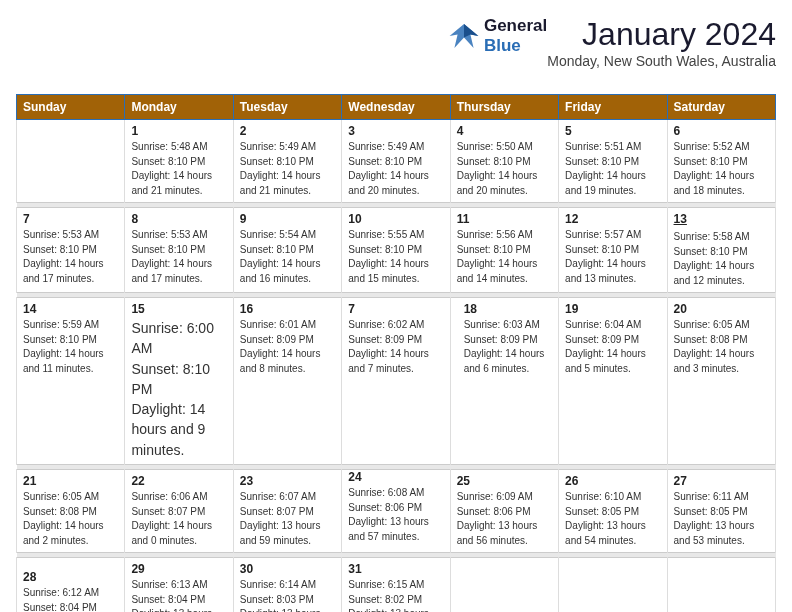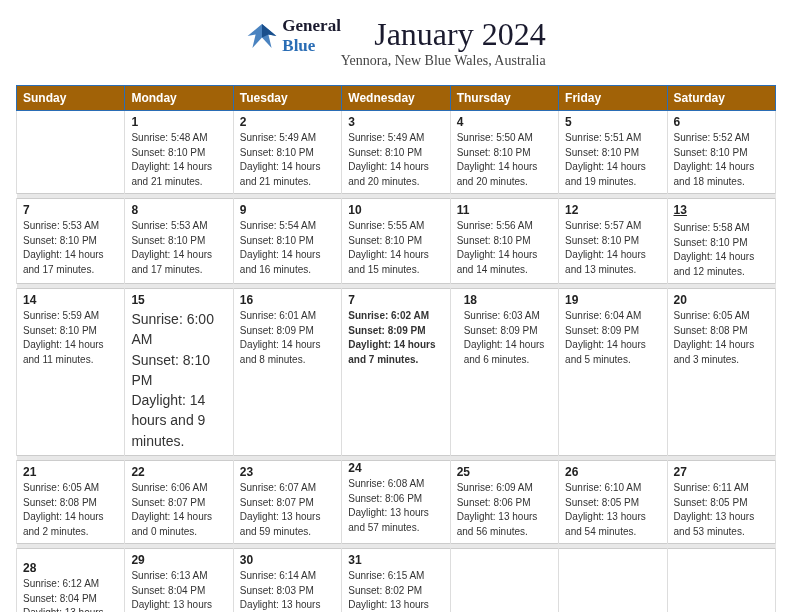--- a/index.html
+++ b/index.html
@@ -5,24 +5,23 @@
     * { box-sizing: border-box; margin: 0; padding: 0; }
     body {
       font-family: Arial, sans-serif;
       background: #fff;
       width: 792px;
       min-height: 612px;
       padding: 16px;
     }
     .header {
       display: flex;
-      justify-content: center;
+      justify-content: flex-end;
       align-items: flex-start;
-      margin-bottom: 16px;
-      font-family: Liberation Serif, serif;
+      margin-bottom: 25px;
     }
     .logo {
       display: flex;
       align-items: center;
       gap: 4px;
     }
     .logo-bird {
       width: 32px;
       height: 32px;
     }
@@ -73,21 +72,21 @@
       <polygon points="20,5 38,20 28,18 32,35 20,22 8,35 12,18 2,20" fill="#2a6db5" opacity="0.85"></polygon>
       <polygon points="20,5 38,20 28,18 20,22" fill="#1a4f8c"></polygon>
     </svg>
     <div>
       <div style="font-size:17px;font-weight:bold;color:#1a1a2e;">General</div>
       <div style="font-size:17px;font-weight:bold;color:#2a6db5;">Blue</div>
     </div>
   </div>
   <div class="title-block">
     <div class="month-title">January 2024</div>
-    <div class="location">Yennora, New Blue Wales, Australia</div>
+    <div class="location">Monday, New South Wales, Australia</div>
   </div>
 </div>
 
 <table>
   <thead>
     <tr id="thead-row">
         <th>Sunday</th>
         <th>Monday</th>
         <th>Tuesday</th>
         <th>Wednesday</th>
@@ -168,21 +167,21 @@
         <td style="vertical-align: top; padding: 4px 6px; border-right: 1px solid rgb(221, 221, 221); border-left: 1px solid rgb(221, 221, 221); min-height: 80px; width: 14.2857%;">
           <div style="font-weight: bold; font-size: 12px; margin-bottom: 2px; color: rgb(34, 34, 34);">15</div>
           <div style="color: rgb(51, 51, 51); line-height: 1.45; font-size: 14px;">Sunrise: 6:00 AM<br>Sunset: 8:10 PM<br>Daylight: 14 hours and 9 minutes.</div>
         </td>
         <td style="vertical-align: top; padding: 4px 6px; border-right: 1px solid rgb(221, 221, 221); border-left: 1px solid rgb(221, 221, 221); min-height: 80px; width: 14.2857%;">
           <div style="font-weight: bold; font-size: 12px; margin-bottom: 2px; color: rgb(34, 34, 34);">16</div>
           <div style="color: rgb(51, 51, 51); line-height: 1.45; font-size: 10px;">Sunrise: 6:01 AM<br>Sunset: 8:09 PM<br>Daylight: 14 hours and 8 minutes.</div>
         </td>
         <td style="vertical-align: top; padding: 4px 6px; border-right: 1px solid rgb(221, 221, 221); border-left: 1px solid rgb(221, 221, 221); min-height: 80px; width: 14.2857%;">
           <div style="font-weight: bold; font-size: 12px; margin-bottom: 2px; color: rgb(34, 34, 34);">7</div>
-          <div style="color: rgb(51, 51, 51); line-height: 1.45; font-size: 10px; font-weight: bold;">Sunrise: 6:02 AM<br>Sunset: 8:09 PM<br>Daylight: 14 hours and 7 minutes.</div>
+          <div style="color: rgb(51, 51, 51); line-height: 1.45; font-size: 10px;">Sunrise: 6:02 AM<br>Sunset: 8:09 PM<br>Daylight: 14 hours and 7 minutes.</div>
         </td>
         <td style="vertical-align: top; padding: 4px 13px; border-right: 1px solid rgb(221, 221, 221); border-left: 1px solid rgb(221, 221, 221); min-height: 80px; width: 14.2857%;">
           <div style="font-weight: bold; font-size: 12px; margin-bottom: 2px; color: rgb(34, 34, 34);">18</div>
           <div style="color: rgb(51, 51, 51); line-height: 1.45; font-size: 10px;">Sunrise: 6:03 AM<br>Sunset: 8:09 PM<br>Daylight: 14 hours and 6 minutes.</div>
         </td>
         <td style="vertical-align: top; padding: 4px 6px; border-right: 1px solid rgb(221, 221, 221); border-left: 1px solid rgb(221, 221, 221); min-height: 80px; width: 14.2857%;">
           <div style="font-weight: bold; font-size: 12px; margin-bottom: 2px; color: rgb(34, 34, 34);">19</div>
           <div style="color: rgb(51, 51, 51); line-height: 1.45; font-size: 10px;">Sunrise: 6:04 AM<br>Sunset: 8:09 PM<br>Daylight: 14 hours and 5 minutes.</div>
         </td>
         <td style="vertical-align: top; padding: 4px 6px; border-right: 1px solid rgb(221, 221, 221); border-left: 1px solid rgb(221, 221, 221); min-height: 80px; width: 14.2857%;">

